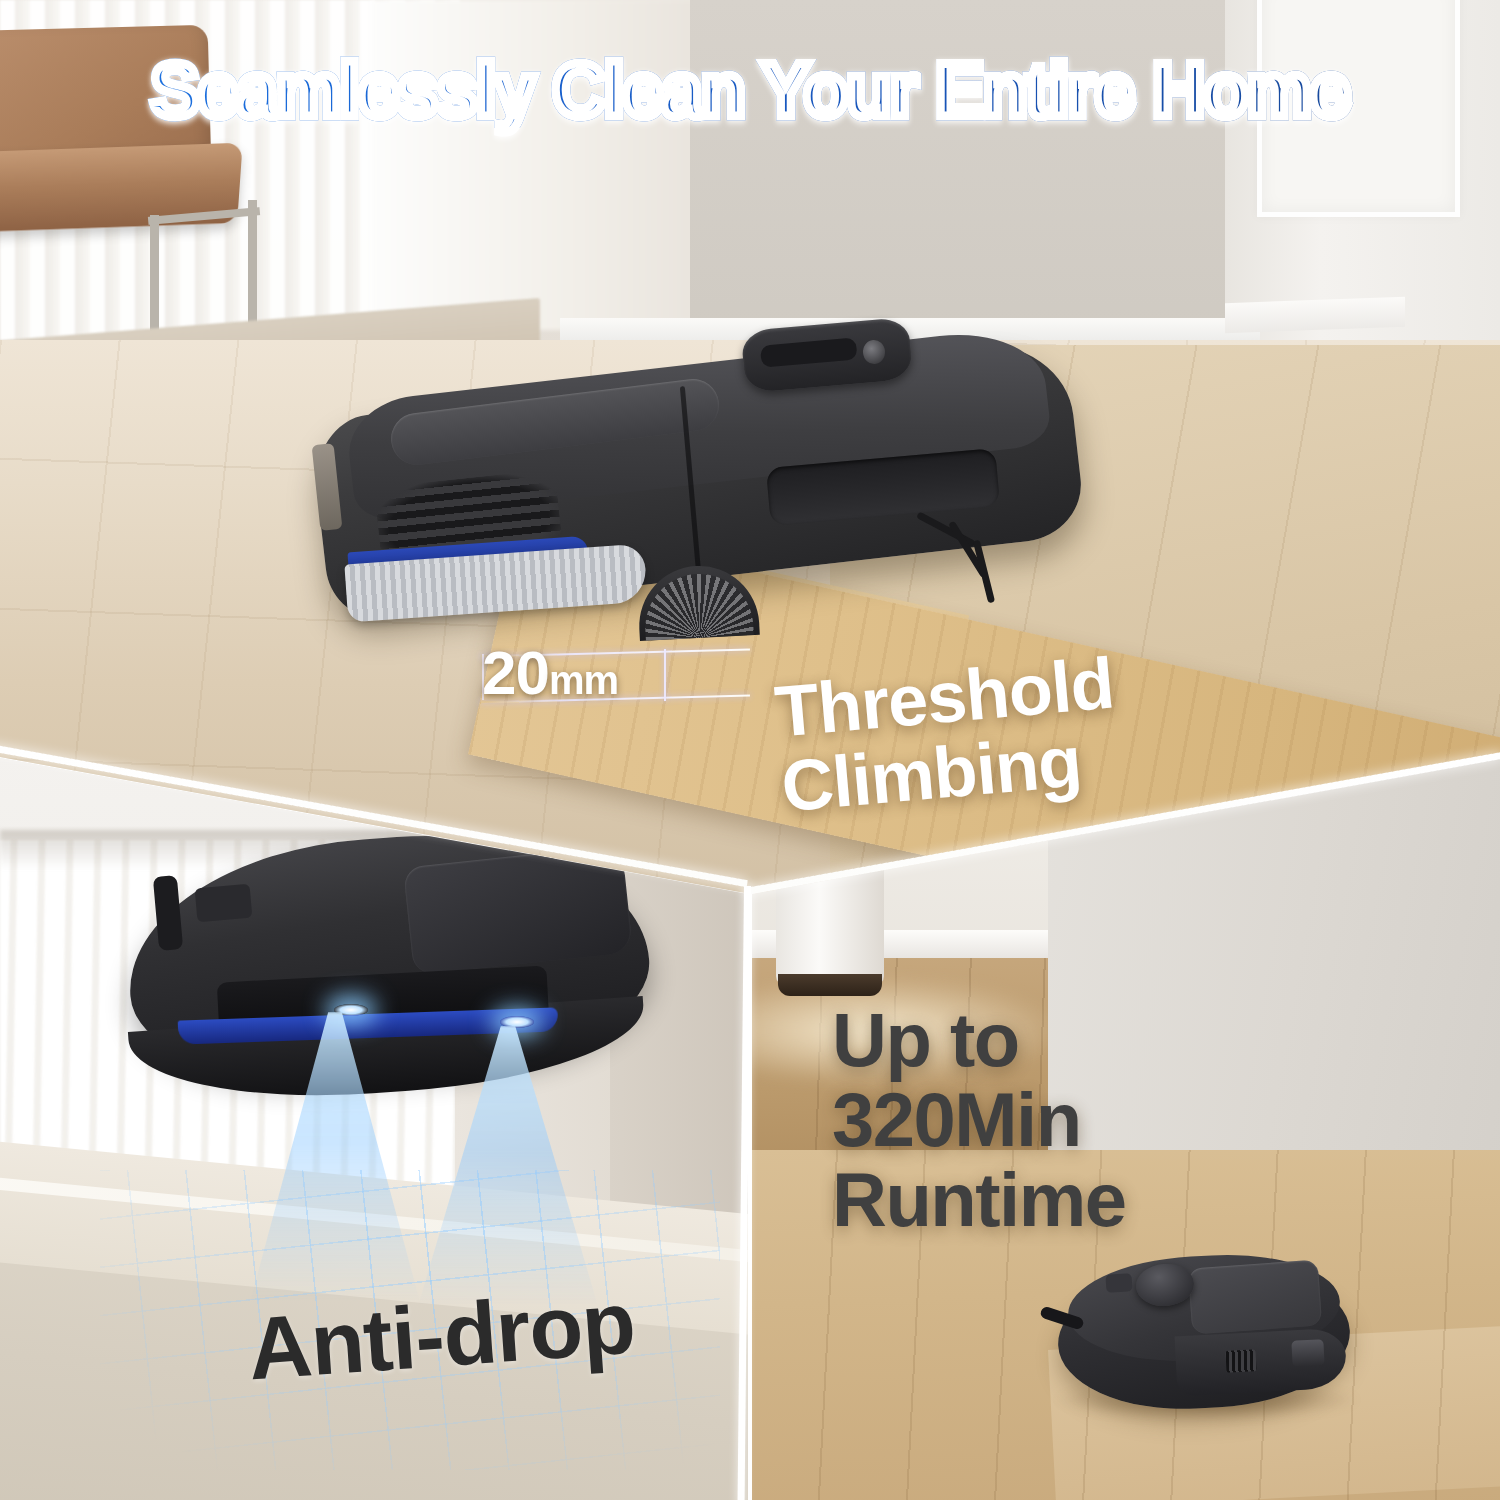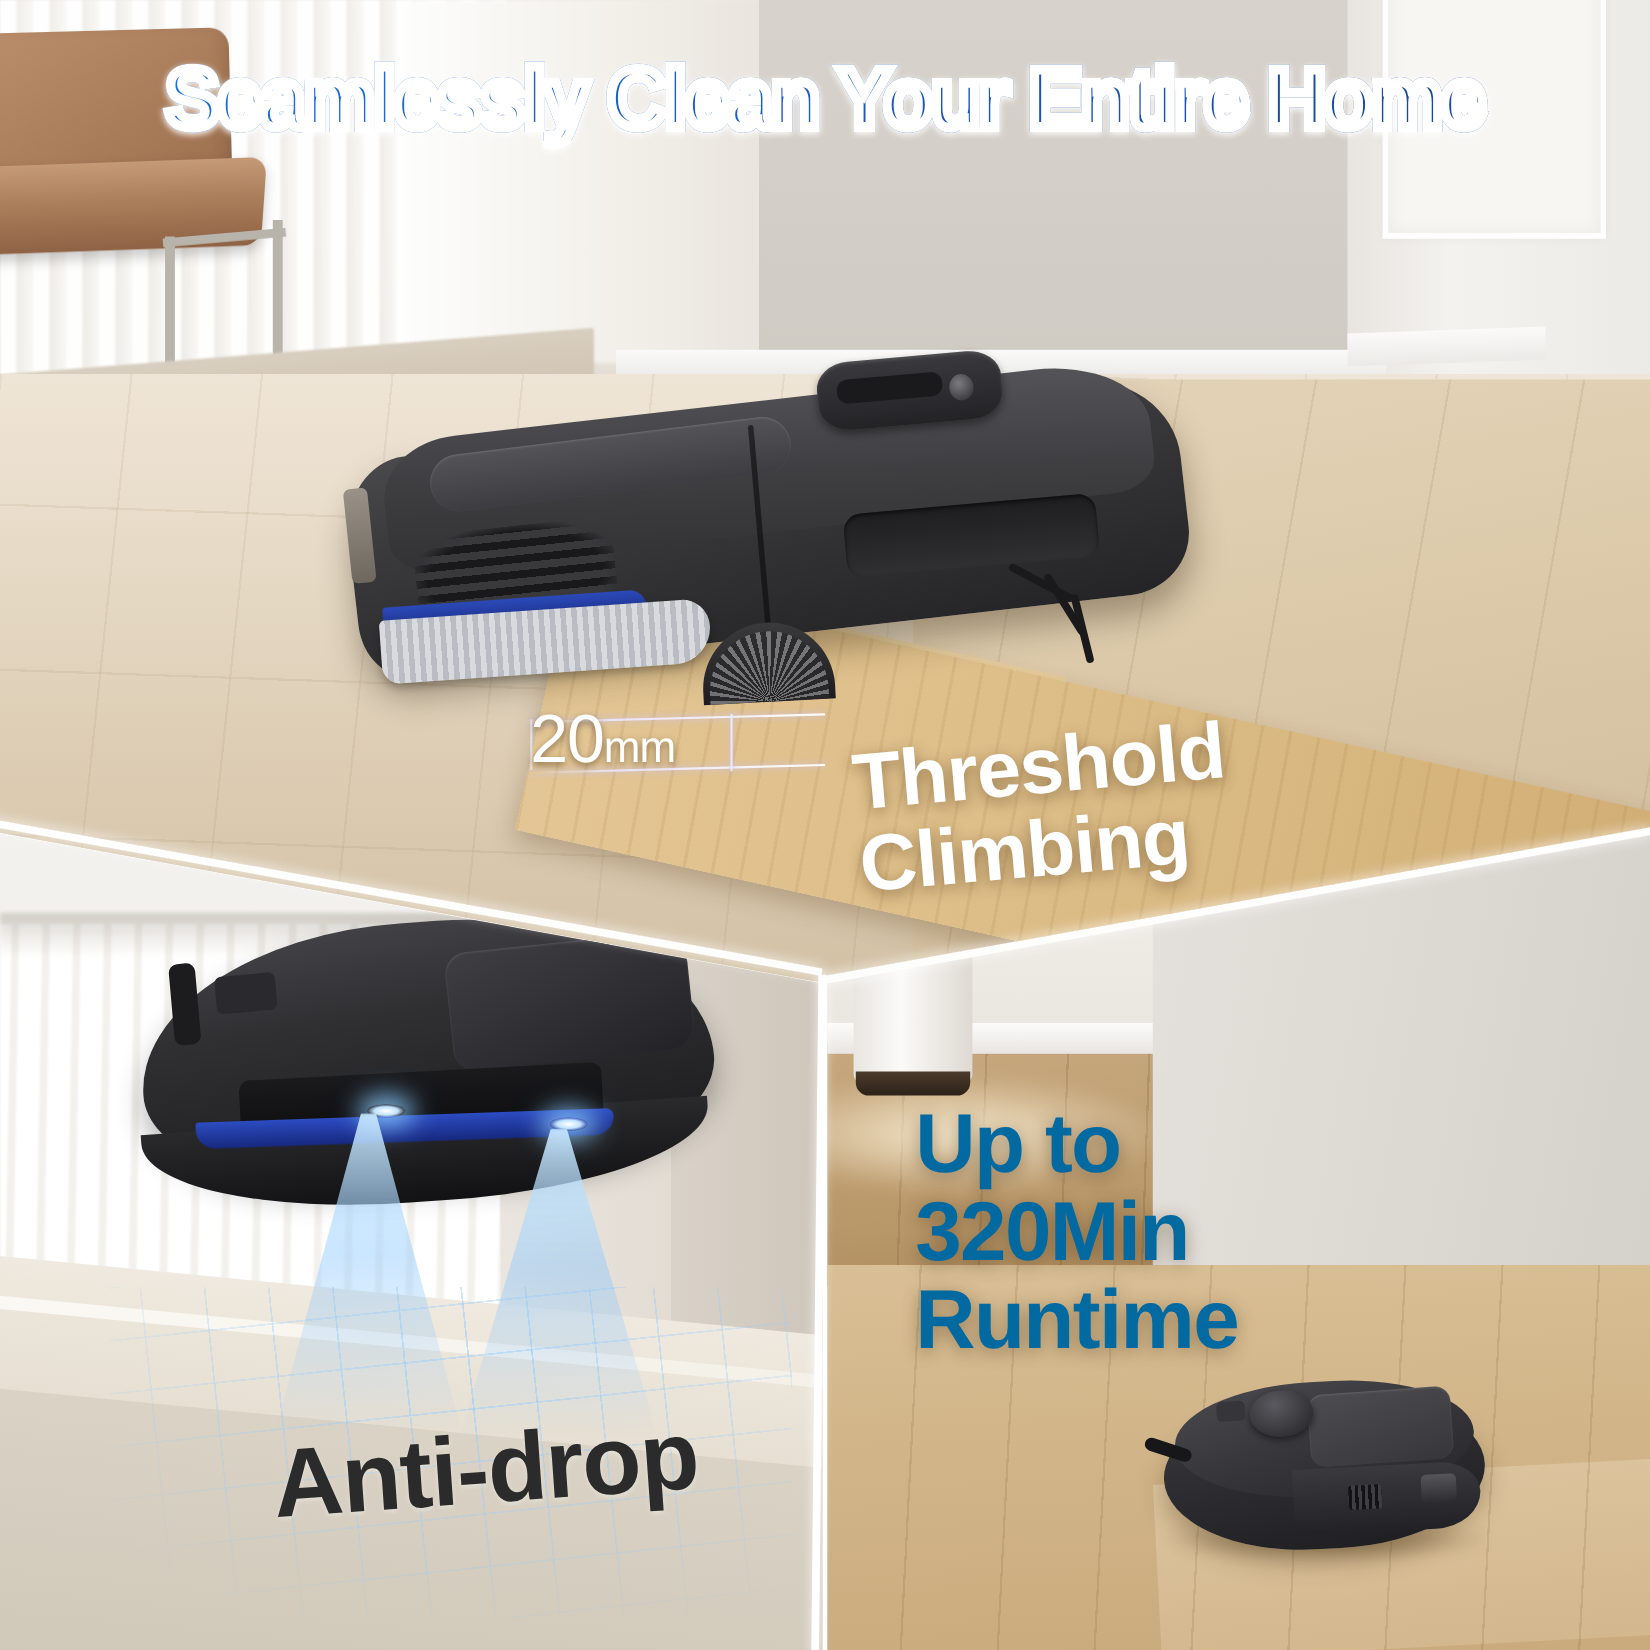--- a/index.html
+++ b/index.html
@@ -244,21 +244,21 @@
     background:rgba(236,232,255,.95);
     box-shadow:0 0 5px rgba(200,195,255,.8);
   }
   .meas-tick2{
     position:absolute; left:22px; top:18px; width:2px; height:46px;
     background:rgba(236,232,255,.75);
   }
   .meas-label{
     position:absolute; left:22px; top:6px;
     color:#ffffff;
-    font-weight:400;
+    font-weight:700;
     letter-spacing:-1px;
     text-shadow:0 2px 7px rgba(60,40,15,.55);
     white-space:nowrap;
     line-height:1;
   }
   .meas-label .num{ font-size:62px; }
   .meas-label .unit{ font-size:40px; }
 
   
   .cap-threshold{
@@ -553,21 +553,21 @@
   }
   .rt-shadow{
     position:absolute; left:-6px; top:140px; width:310px; height:40px;
     background:radial-gradient(ellipse at 50% 50%, rgba(80,56,24,.45), rgba(80,56,24,0) 70%);
     filter:blur(5px);
   }
 
   
   .cap-runtime{
     position:absolute; left:832px; top:1000px;
-    color:#0369a1;
+    color:#404040;
     font-weight:700;
     font-size:76px;
     line-height:1.05;
     letter-spacing:-1.5px;
     text-shadow:0 4px 16px rgba(70,48,18,.45);
     white-space:pre-line;
     z-index:45;
   }
 
   

